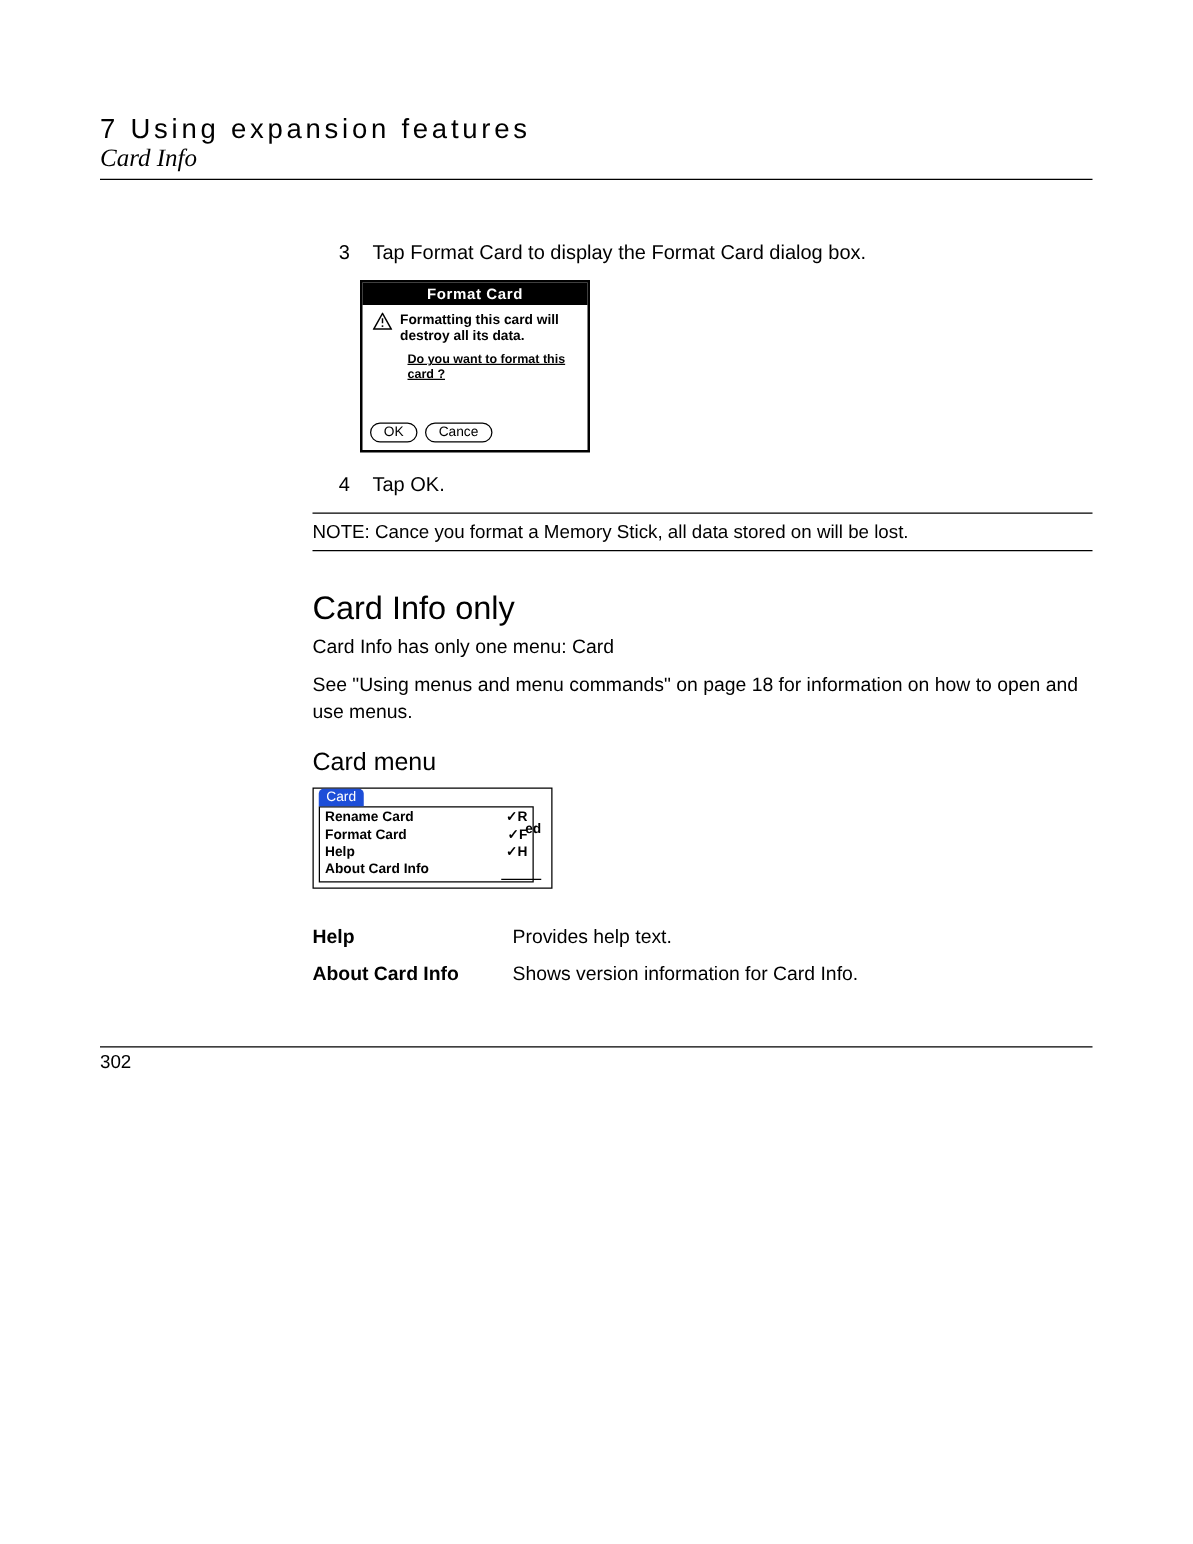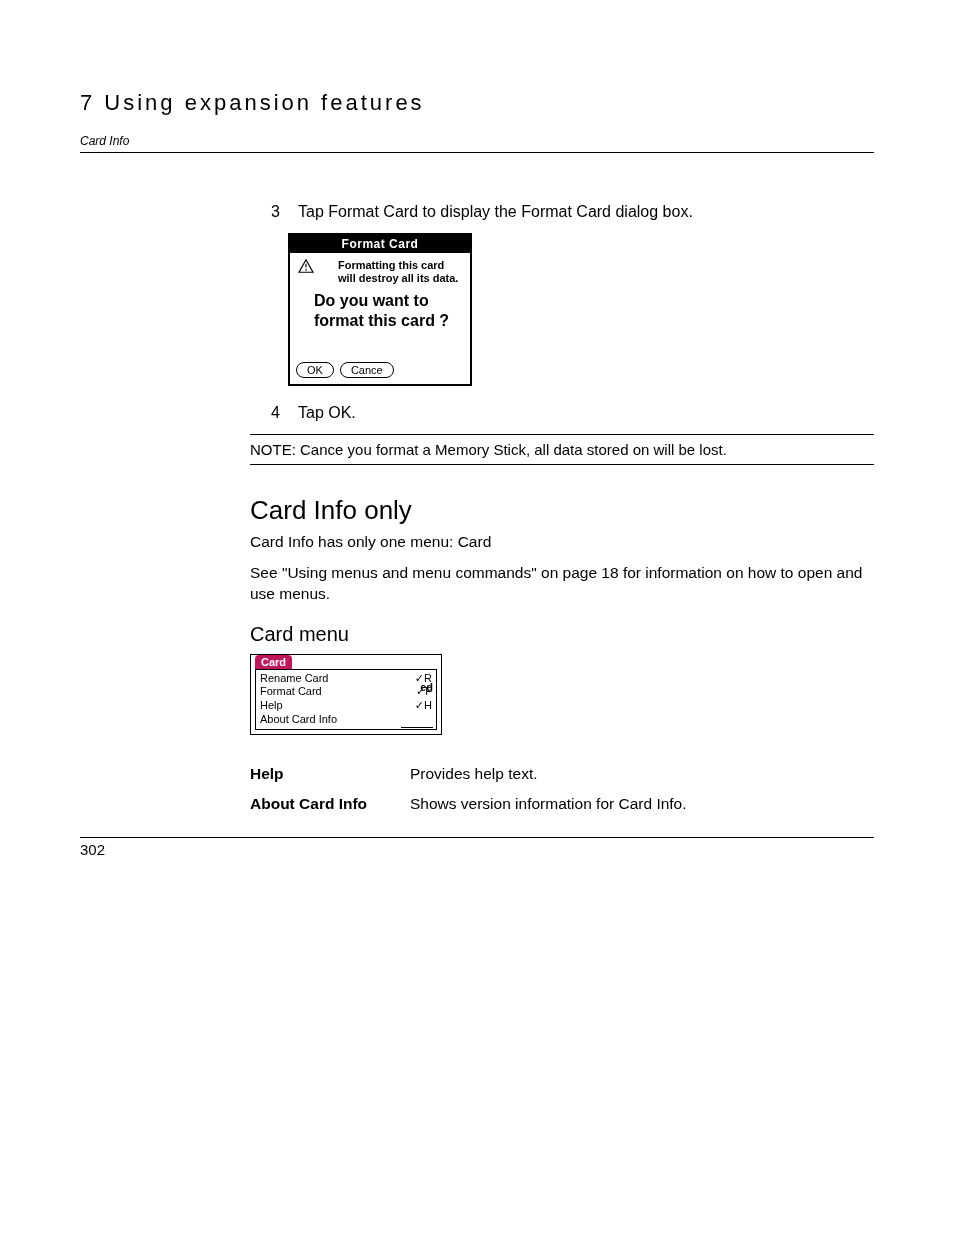--- a/index.html
+++ b/index.html
@@ -21,22 +21,23 @@
     padding-bottom: 4px;
     margin-bottom: 50px;
   }
   .header-line1 {
     font-size: 22px;
     letter-spacing: 3px;
     font-weight: 400;
   }
   .header-line2 {
     font-style: italic;
-    font-size: 12px;
-    margin-top: 18px;
+    font-size: 20px;
+    margin-top: 0;
+    font-family: Liberation Serif, serif;
   }
   .content {
     margin-left: 170px;
   }
   .step {
     display: flex;
     margin-bottom: 12px;
   }
   .step-num {
     width: 30px;
@@ -61,33 +62,34 @@
     font-weight: bold;
     padding: 2px 0;
     letter-spacing: 0.5px;
   }
   .dialog-body {
     padding: 6px 8px 8px 8px;
   }
   .dialog-row {
     display: flex;
     align-items: flex-start;
-    gap: 24px;
+    gap: 6px;
     margin-bottom: 6px;
   }
   .dialog-text {
     font-size: 11px;
     font-weight: bold;
     line-height: 1.2;
   }
   .dialog-question {
-    font-size: 16px;
+    font-size: 10px;
     font-weight: bold;
     line-height: 1.2;
-    margin-left: 16px;
+    margin-left: 28px;
+    text-decoration: underline;
   }
   .dialog-buttons {
     display: flex;
     gap: 6px;
     padding: 4px 6px 6px 6px;
     margin-top: 20px;
   }
   .pill-btn {
     border: 1px solid #000;
     border-radius: 10px;
@@ -127,34 +129,34 @@
   .menu-box {
     width: 190px;
     border: 1.5px solid #000;
     margin: 4px 0 30px 0;
     font-family: "Arial Black", Arial, sans-serif;
   }
   .menu-title-row {
     display: flex;
   }
   .menu-tab {
-    background: #be185d;
+    background: #1d4ed8;
     color: #fff;
     font-size: 11px;
-    font-weight: bold;
+    font-weight: normal;
     padding: 1px 6px;
     border-radius: 4px 4px 0 0;
     margin-left: 4px;
   }
   .menu-dropdown {
     border: 1.5px solid #000;
-    margin: 0 4px 4px 4px;
+    margin: 0 14px 4px 4px;
     padding: 2px 4px;
     font-size: 11px;
-    font-weight: normal;
+    font-weight: bold;
   }
   .menu-item {
     display: flex;
     justify-content: space-between;
     line-height: 1.25;
   }
   .menu-extra {
     position: relative;
   }
   .menu-ed {

